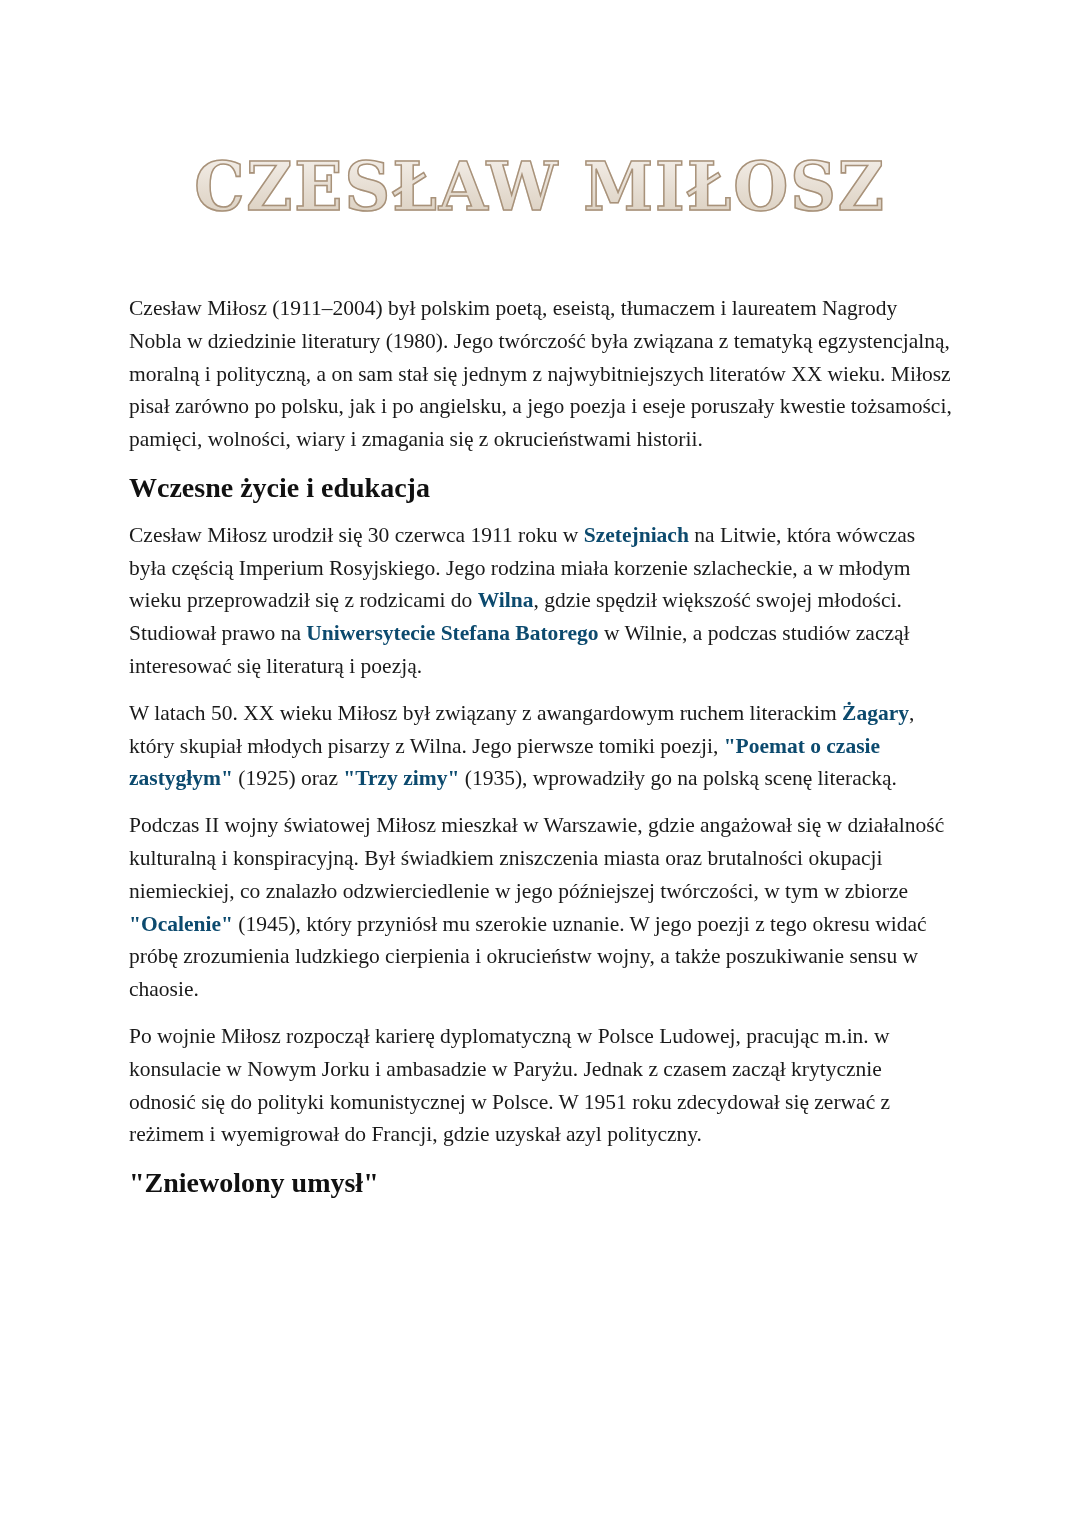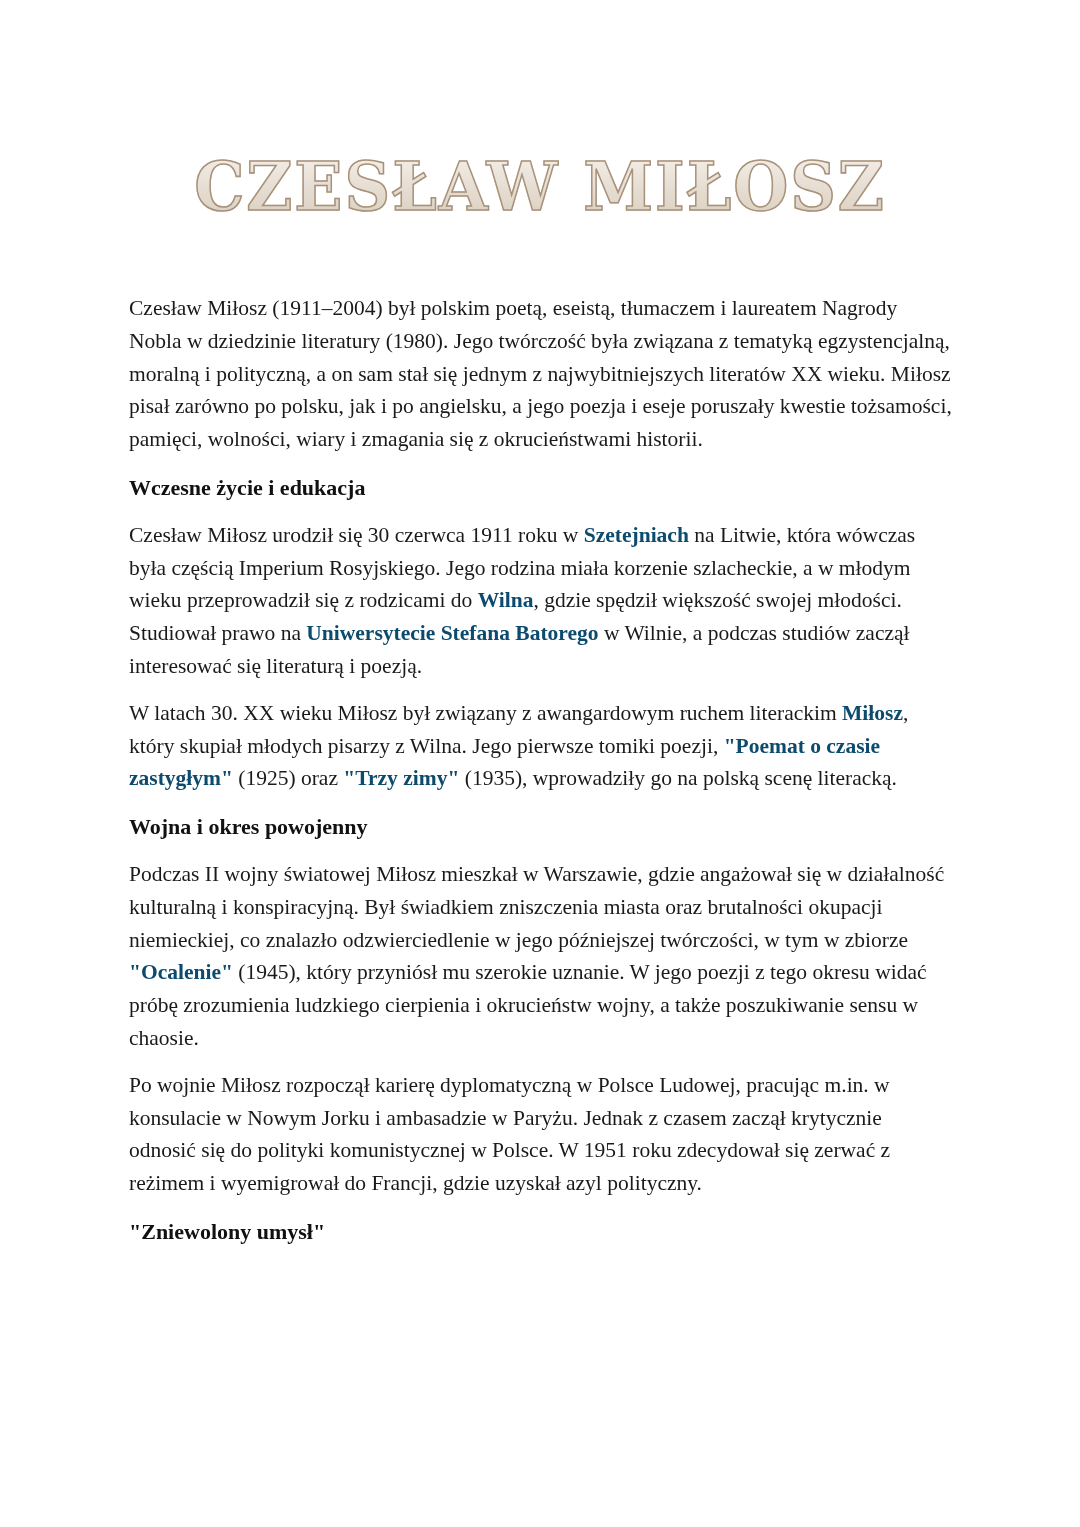--- a/index.html
+++ b/index.html
@@ -28,40 +28,39 @@
       position: absolute;
       left: 129px; top: 284px; width: 830px;
       font-family: "Liberation Serif", "DejaVu Serif", serif;
       font-size: 21.5px;
       line-height: 32.8px;
       color: #1a1a1a;
     }
     .content p { margin: 0 7px 14px 0; }
     .content h2 {
       margin: 16px 0 14px 0;
-      font-size: 22px;
+      font-size: 28px;
       line-height: 32.8px;
       font-weight: bold;
       color: #111;
     }
     b { font-weight: bold; color: #0c4a6e; }
   </style>
 </head>
 <body>
 
 <div class="page">
   <div class="title">CZESŁAW MIŁOSZ</div>
 
   <div class="content">
     <p>Czesław Miłosz (1911–2004) był polskim poetą, eseistą, tłumaczem i laureatem Nagrody Nobla w dziedzinie literatury (1980). Jego twórczość była związana z tematyką egzystencjalną, moralną i polityczną, a on sam stał się jednym z najwybitniejszych literatów XX wieku. Miłosz pisał zarówno po polsku, jak i po angielsku, a jego poezja i eseje poruszały kwestie tożsamości, pamięci, wolności, wiary i zmagania się z okrucieństwami historii.</p>
 
     <h2>Wczesne życie i edukacja</h2>
     <p><span>Czesław Miłosz urodził się 30 czerwca 1911 roku w </span><b>Szetejniach</b><span> na Litwie, która wówczas była częścią Imperium Rosyjskiego. Jego rodzina miała korzenie szlacheckie, a w młodym wieku przeprowadził się z rodzicami do </span><b>Wilna</b><span>, gdzie spędził większość swojej młodości. Studiował prawo na </span><b>Uniwersytecie Stefana Batorego</b><span> w Wilnie, a podczas studiów zaczął interesować się literaturą i poezją.</span></p>
 
-    <p><span>W latach 30. XX wieku Miłosz był związany z awangardowym ruchem literackim </span><b>Miłosz</b><span>, który skupiał młodych pisarzy z Wilna. Jego pierwsze tomiki poezji, </span><b>"Poemat o czasie zastygłym"</b><span> (1925) oraz </span><b>"Trzy zimy"</b><span> (1935), wprowadziły go na polską scenę literacką.</span></p>
+    <p><span>W latach 50. XX wieku Miłosz był związany z awangardowym ruchem literackim </span><b>Żagary</b><span>, który skupiał młodych pisarzy z Wilna. Jego pierwsze tomiki poezji, </span><b>"Poemat o czasie zastygłym"</b><span> (1925) oraz </span><b>"Trzy zimy"</b><span> (1935), wprowadziły go na polską scenę literacką.</span></p>
 
-    <h2>Wojna i okres powojenny</h2>
     <p><span>Podczas II wojny światowej Miłosz mieszkał w Warszawie, gdzie angażował się w działalność kulturalną i konspiracyjną. Był świadkiem zniszczenia miasta oraz brutalności okupacji niemieckiej, co znalazło odzwierciedlenie w jego późniejszej twórczości, w tym w zbiorze </span><b>"Ocalenie"</b><span> (1945), który przyniósł mu szerokie uznanie. W jego poezji z tego okresu widać próbę zrozumienia ludzkiego cierpienia i okrucieństw wojny, a także poszukiwanie sensu w chaosie.</span></p>
     <p>Po wojnie Miłosz rozpoczął karierę dyplomatyczną w Polsce Ludowej, pracując m.in. w konsulacie w Nowym Jorku i ambasadzie w Paryżu. Jednak z czasem zaczął krytycznie odnosić się do polityki komunistycznej w Polsce. W 1951 roku zdecydował się zerwać z reżimem i wyemigrował do Francji, gdzie uzyskał azyl polityczny.</p>
 
     <h2>"Zniewolony umysł"</h2>
   </div>
 </div>
 
 </body></html>

